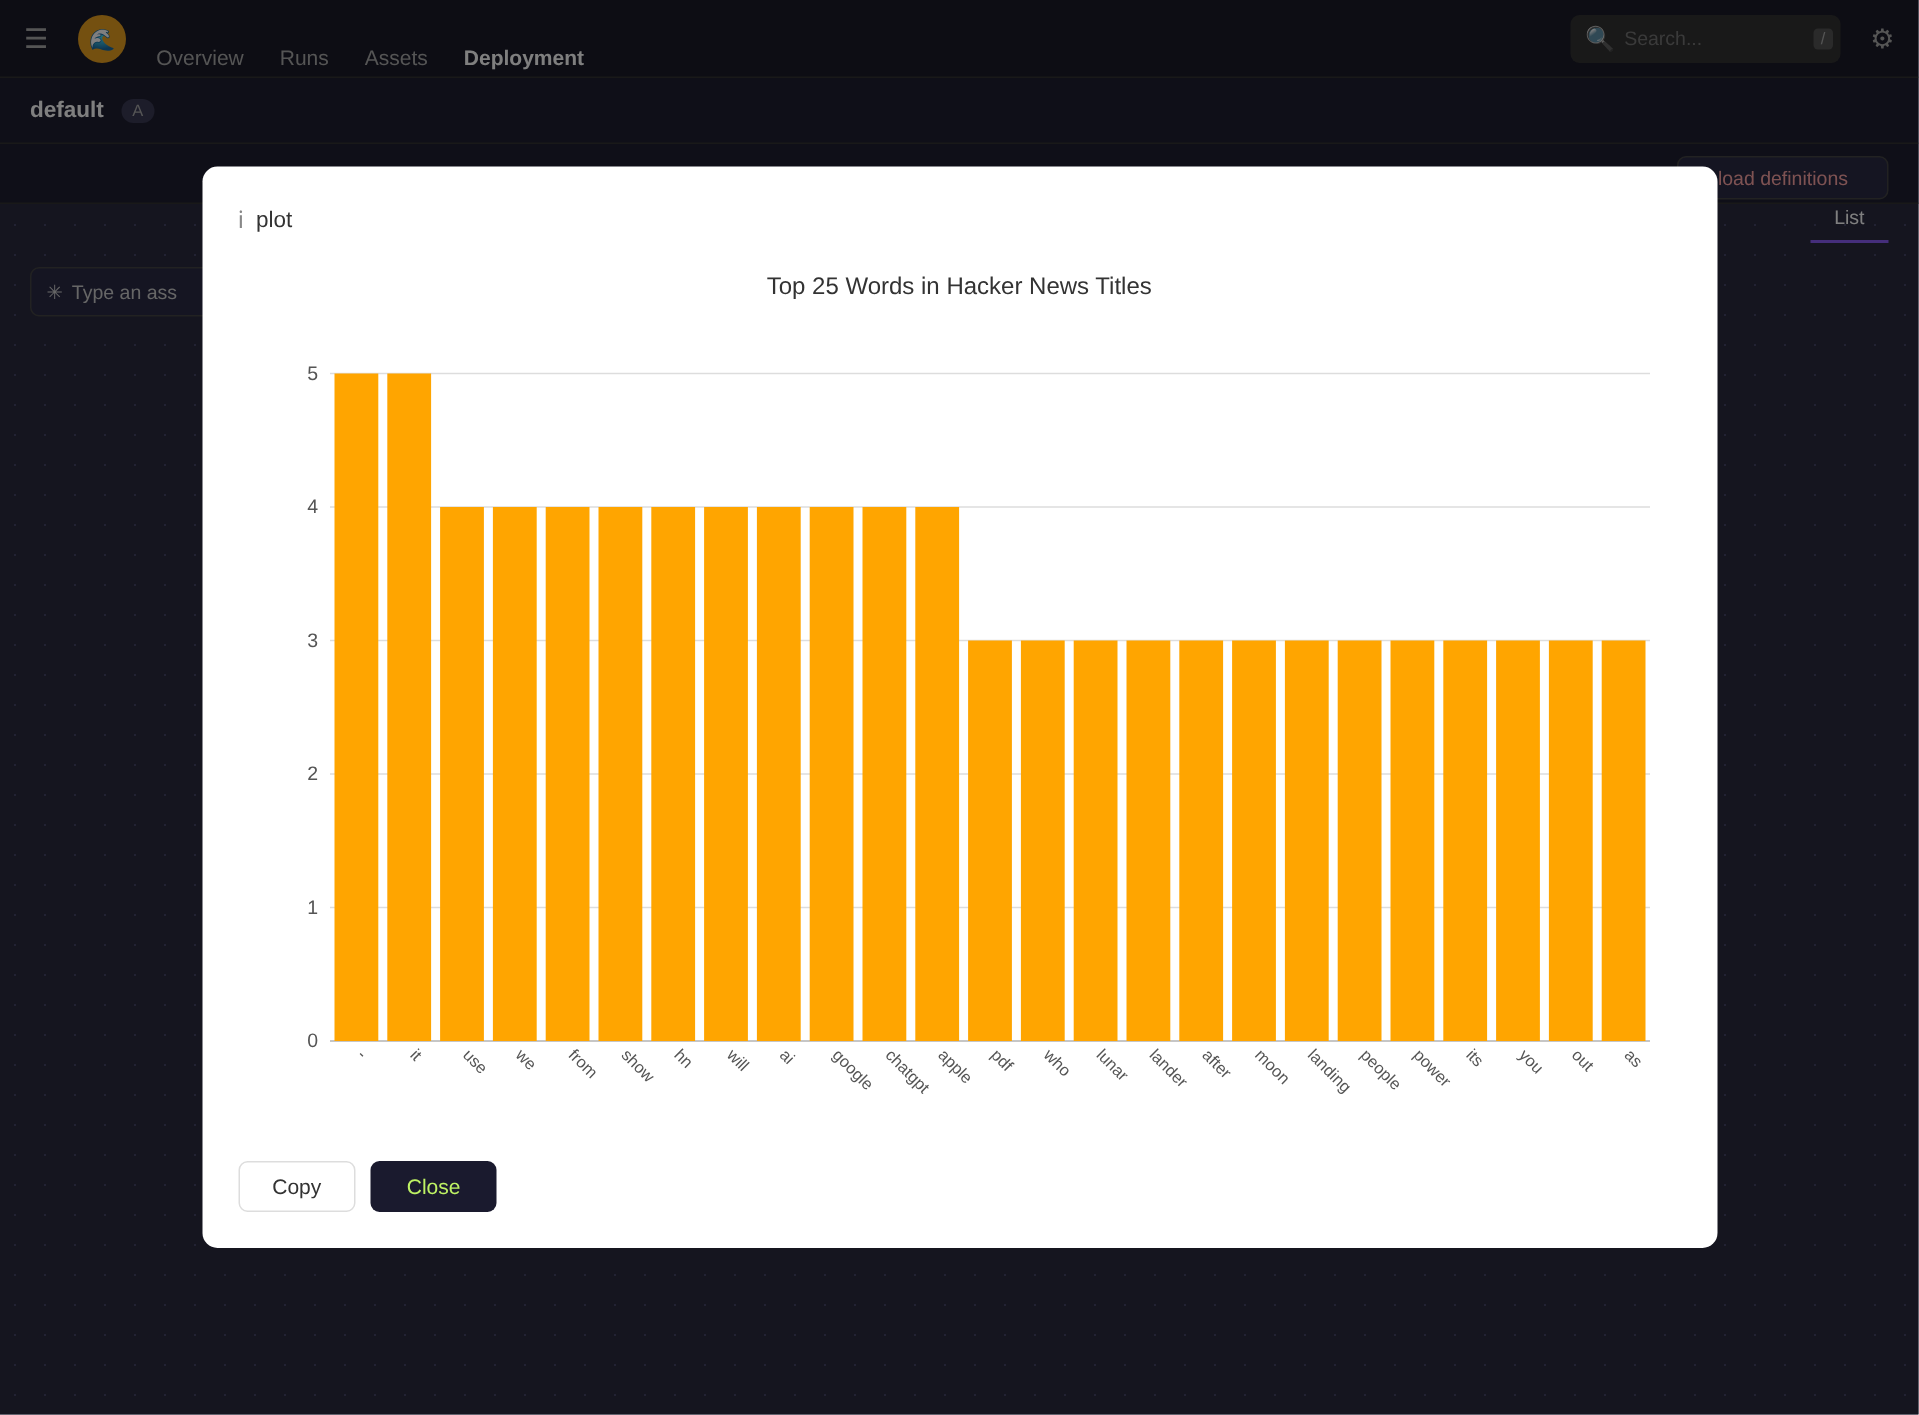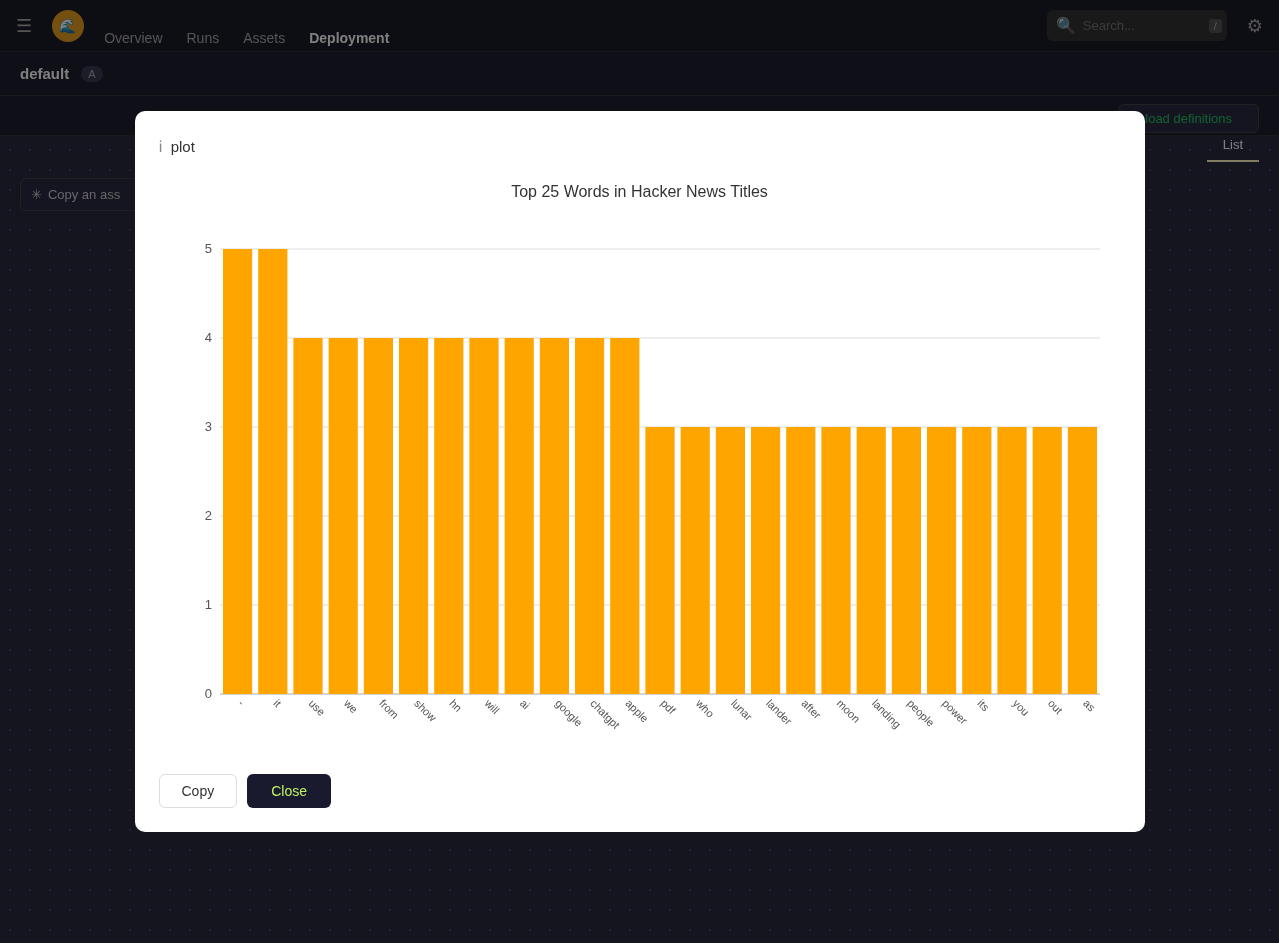--- a/index.html
+++ b/index.html
@@ -139,30 +139,30 @@
     }
     .tab {
       padding: 8px 16px;
       font-size: 13px;
       color: #aaa;
       cursor: pointer;
       border-bottom: 2px solid transparent;
     }
     .tab.active {
       color: white;
-      border-bottom: 2px solid #fef9c3;
+      border-bottom: 2px solid #8b5cf6;
     }
 
     
     .upload-btn {
       position: absolute;
       top: 104px;
       right: 20px;
       background: #2a2a45;
-      color: #22c55e;
+      color: #fca5a5;
       border: 1px solid #444;
       border-radius: 6px;
       padding: 6px 26px;
       font-size: 13px;
       cursor: pointer;
       z-index: 10;
     }
 
     
     .modal-backdrop {
@@ -302,21 +302,21 @@
 
 <div class="tabs-row">
   <span class="tab">Lineage</span>
   <span class="tab active">List</span>
 </div>
 
 <button class="upload-btn">load definitions</button>
 
 <div class="left-panel-input">
   <span>✳</span>
-  <span>Copy an ass</span>
+  <span>Type an ass</span>
 </div>
 
 <div class="modal-backdrop">
   <div class="modal">
 
     <div class="modal-header">
       <span class="modal-header-icon">ℹ</span>
       <span class="modal-header-title">plot</span>
     </div>
 

